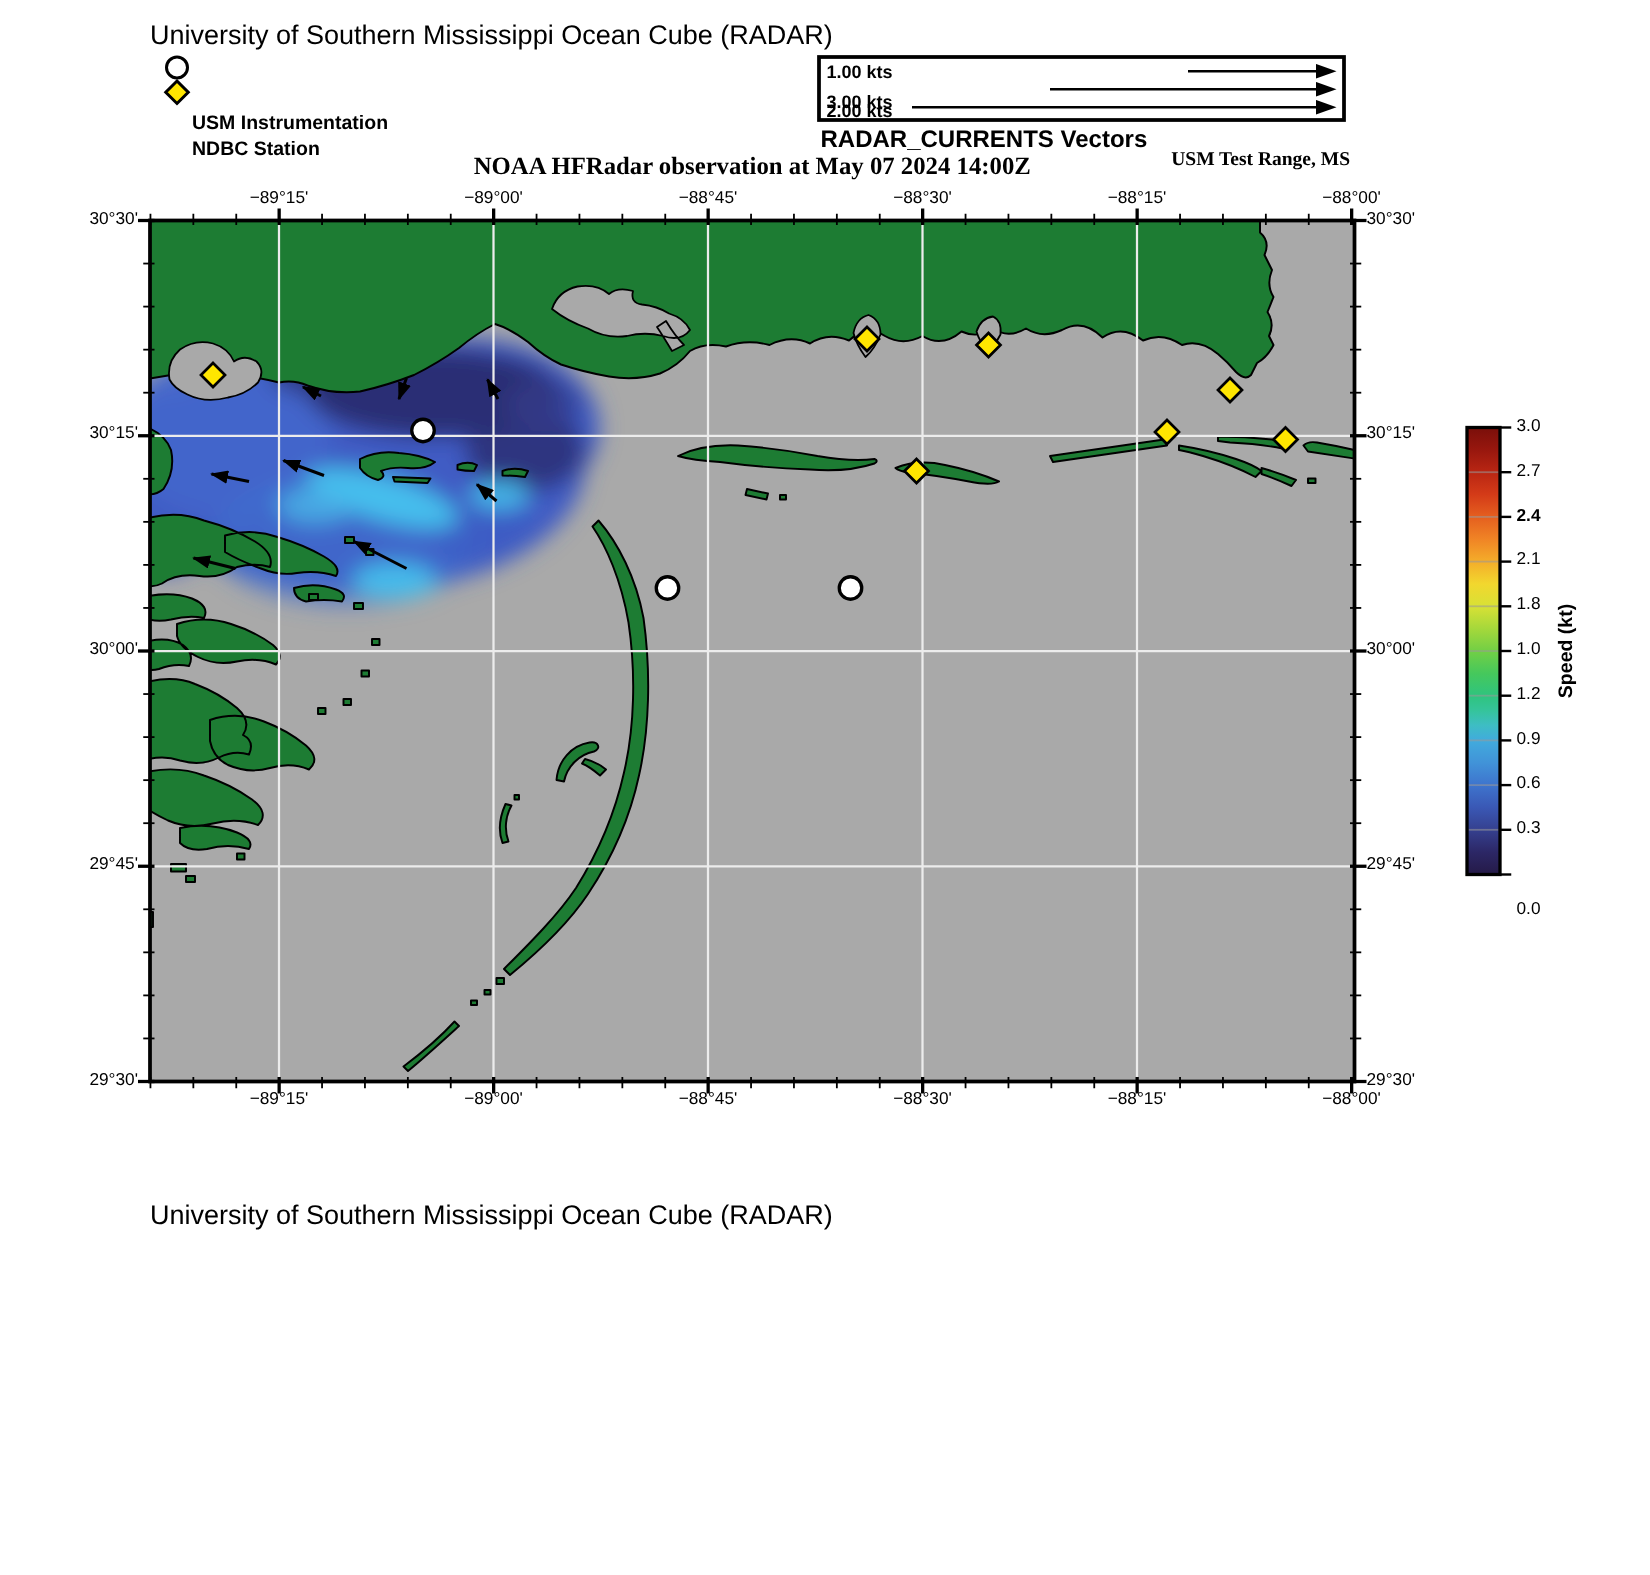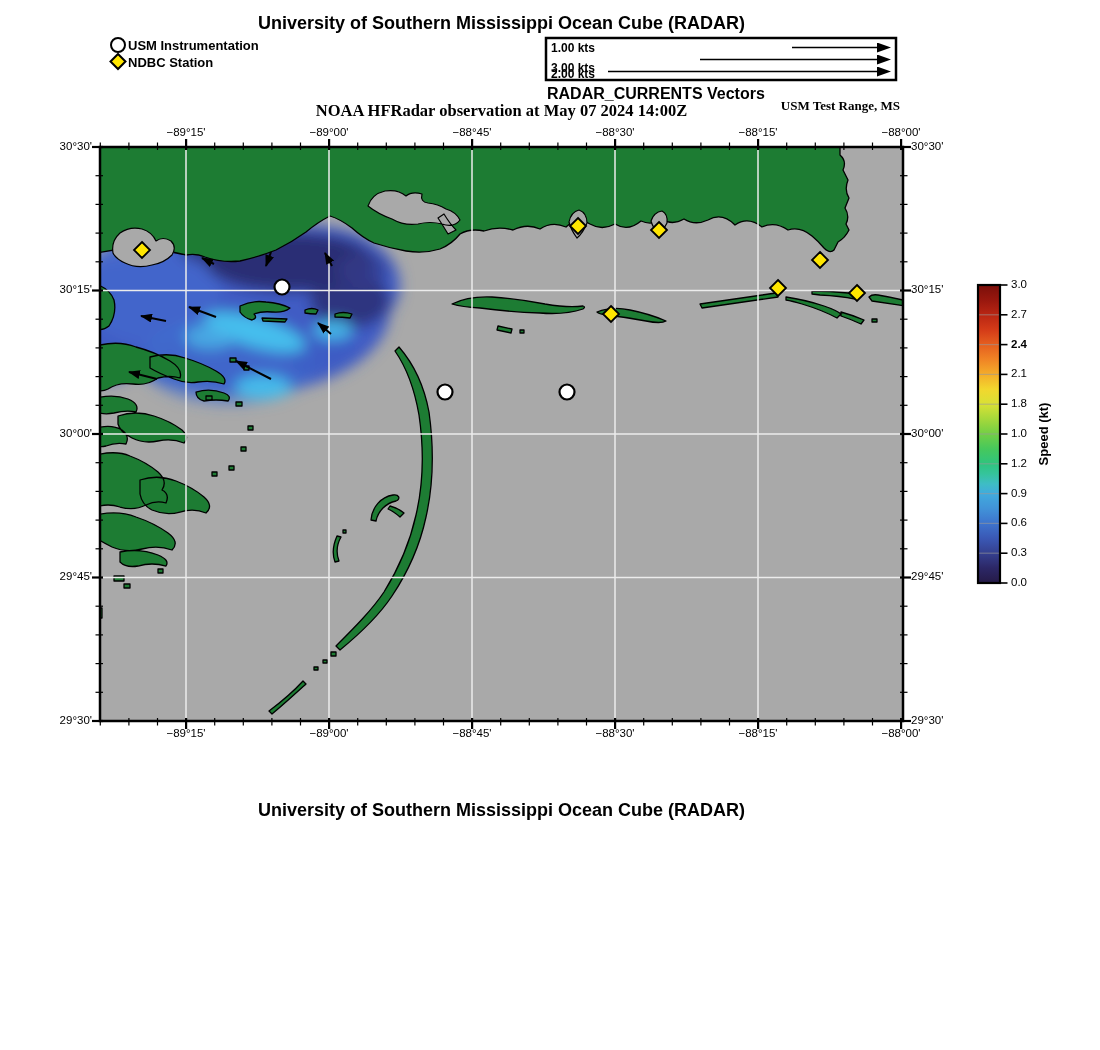--- a/index.html
+++ b/index.html
@@ -8,23 +8,23 @@
   }
   html,body{margin:0;padding:0;background:#fff;}
   .page{position:relative;width:1100px;height:1050px;background:#fff;overflow:hidden;
         font-family:"Liberation Sans",sans-serif;color:#000;}
   svg{position:absolute;left:0;top:0;}
   .land{fill:var(--land);stroke:#000;stroke-width:1.3;stroke-linejoin:round;}
   .bay{fill:var(--water);stroke:#000;stroke-width:1.2;stroke-linejoin:round;}
   .grid{stroke:#ececec;stroke-width:1.5;fill:none;}
   .frame{fill:none;stroke:#000;stroke-width:2.5;}
   .lbl{position:absolute;white-space:nowrap;}
-  .title{font-size:18px;font-weight:bold;text-align:center;width:803px;left:100px;}
+  .title{font-size:18px;font-weight:normal;text-align:left;width:803px;left:100px;}
   .serif{font-family:"Liberation Serif",serif;font-weight:bold;}
-  .legend-lbl{font-size:13px;font-weight:bold;}
+  .legend-lbl{font-size:13px;font-weight:bold;margin-top:36px;}
   .kts-lbl{font-size:12px;font-weight:bold;}
   .caption-lbl{font-size:16px;font-weight:bold;}
   .tick-lbl{font-size:11.5px;}
 </style>
 </head>
 <body>
 
 <div class="page">
 
   <svg id="figure-svg" width="1100" height="1050" viewBox="0 0 1100 1050">
@@ -361,21 +361,21 @@
 
   <div class="lbl serif" style="top:101px;left:100px;width:803px;text-align:center;font-size:16.5px;">NOAA HFRadar observation at May 07 2024 14:00Z</div>
   <div class="lbl serif" style="top:98px;left:700px;width:200px;text-align:right;font-size:13px;">USM Test Range, MS</div>
 
   <div class="lbl" style="left:985px;top:425px;width:120px;height:18px;text-align:center;
        font-size:13px;font-weight:bold;transform:rotate(-90deg);">Speed (kt)</div>
 
   <div class="lbl title" style="top:800px;">University of Southern Mississippi Ocean Cube (RADAR)</div>
 
   <div id="gen-labels">
-      <div class="lbl tick-lbl" style="left:1011px;top:576px;">0.0</div>
+      <div class="lbl tick-lbl" style="left:1011px;top:600px;">0.0</div>
       <div class="lbl tick-lbl" style="left:1011px;top:546.2px;">0.3</div>
       <div class="lbl tick-lbl" style="left:1011px;top:516.4px;">0.6</div>
       <div class="lbl tick-lbl" style="left:1011px;top:486.6px;">0.9</div>
       <div class="lbl tick-lbl" style="left:1011px;top:456.8px;">1.2</div>
       <div class="lbl tick-lbl" style="left:1011px;top:427px;">1.0</div>
       <div class="lbl tick-lbl" style="left:1011px;top:397.2px;">1.8</div>
       <div class="lbl tick-lbl" style="left:1011px;top:367.4px;">2.1</div>
       <div class="lbl tick-lbl" style="left:1011px;top:337.6px;font-weight:bold;">2.4</div>
       <div class="lbl tick-lbl" style="left:1011px;top:307.8px;">2.7</div>
       <div class="lbl tick-lbl" style="left:1011px;top:278px;">3.0</div>

